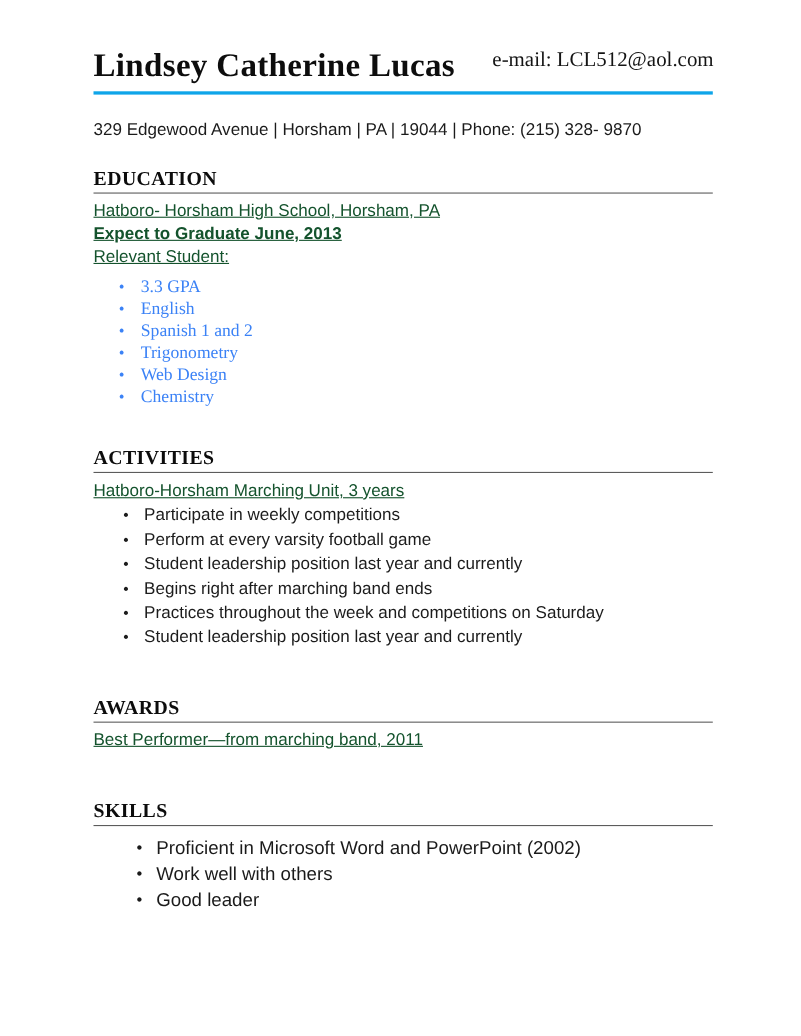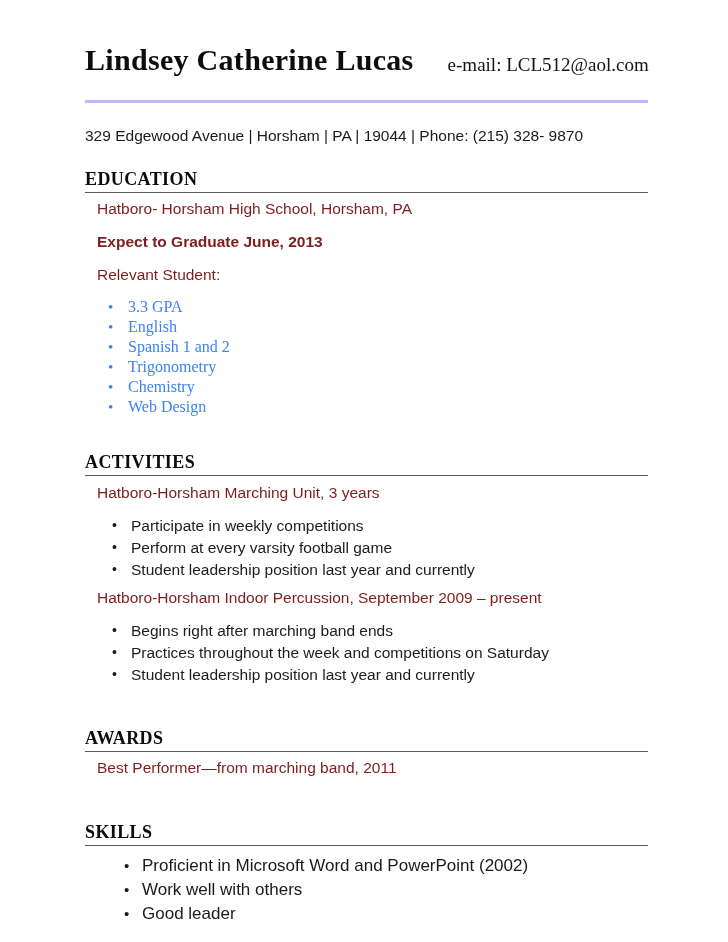--- a/index.html
+++ b/index.html
@@ -15,23 +15,23 @@
     box-sizing: border-box;
     padding: 44px 80px 0 85px;
     font-family: "Liberation Sans", sans-serif;
     color: #1e1e1e;
     overflow: hidden;
   }
 
   
   .name-row {
     display: flex;
-    align-items: flex-end;
-    border-bottom: 3px solid #c4b5fd;
-    padding-bottom: 24px;
+    align-items: flex-start;
+    border-bottom: 3px solid #0ea5e9;
+    padding-bottom: 7px;
   }
   .person-name {
     font-family: "Liberation Serif", serif;
     font-weight: bold;
     font-size: 30px;
     line-height: 32px;
     margin: 0;
     color: #0d0d0d;
     letter-spacing: 0.3px;
     white-space: nowrap;
@@ -62,24 +62,25 @@
     padding-bottom: 3px;
     border-bottom: 1.5px solid #5c5c5c;
   }
   .sec-education .sec-heading { margin-top: 25px; }
   .sec-activities .sec-heading { margin-top: 36px; }
   .sec-awards     .sec-heading { margin-top: 44px; }
   .sec-skills     .sec-heading { margin-top: 45px; }
 
   
   .body-line {
-    margin: 12px;
+    margin: 0;
     font-size: 15.5px;
     line-height: 21px;
-    color: #7f1d1d;
+    color: #14532d;
+    text-decoration: underline;
   }
   .first-after-rule { margin-top: 5px; }
   .bold { font-weight: bold; }
 
   
   .course-list {
     list-style: none;
     margin: 7px 0 0 0;
     padding: 0;
     font-family: "Liberation Serif", serif;
@@ -156,39 +157,38 @@
   <section class="sec-education">
     <h2 class="sec-heading">EDUCATION</h2>
     <p class="body-line first-after-rule">Hatboro- Horsham High School, Horsham, PA</p>
     <p class="body-line bold">Expect to Graduate June, 2013</p>
     <p class="body-line">Relevant Student:</p>
     <ul class="course-list">
       <li>3.3 GPA</li>
       <li>English</li>
       <li>Spanish 1 and 2</li>
       <li>Trigonometry</li>
+      <li>Web Design</li>
       <li>Chemistry</li>
-      <li>Web Design</li>
     </ul>
   </section>
 
   <section class="sec-activities">
     <h2 class="sec-heading">ACTIVITIES</h2>
 
     <div>
       <p class="body-line activity-title">Hatboro-Horsham Marching Unit, 3 years</p>
       <ul class="activity-list">
         <li>Participate in weekly competitions</li>
         <li>Perform at every varsity football game</li>
         <li>Student leadership position last year and currently</li>
       </ul>
     </div>
 
     <div>
-      <p class="body-line activity-title">Hatboro-Horsham Indoor Percussion, September 2009 – present</p>
       <ul class="activity-list">
         <li>Begins right after marching band ends</li>
         <li>Practices throughout the week and competitions on Saturday</li>
         <li>Student leadership position last year and currently</li>
       </ul>
     </div>
   </section>
 
   <section class="sec-awards">
     <h2 class="sec-heading">AWARDS</h2>

